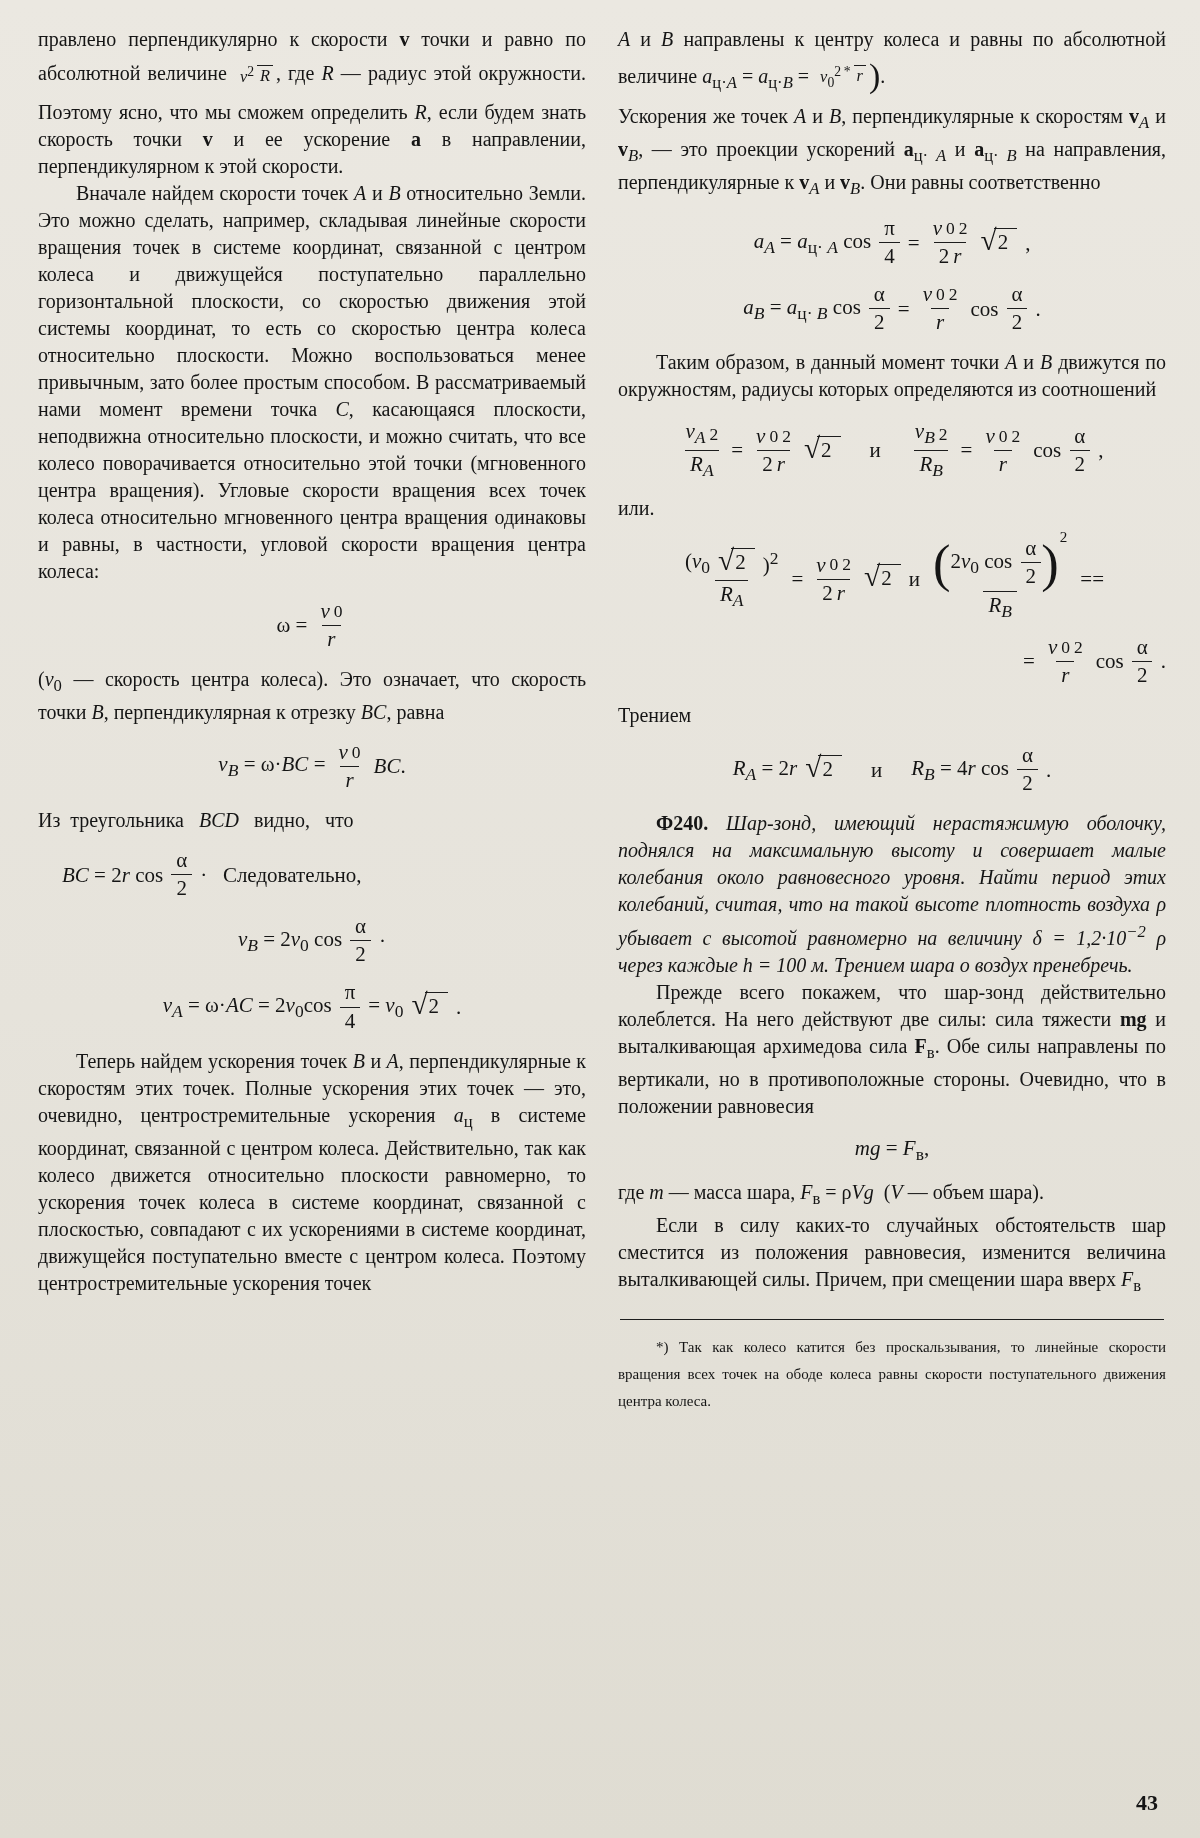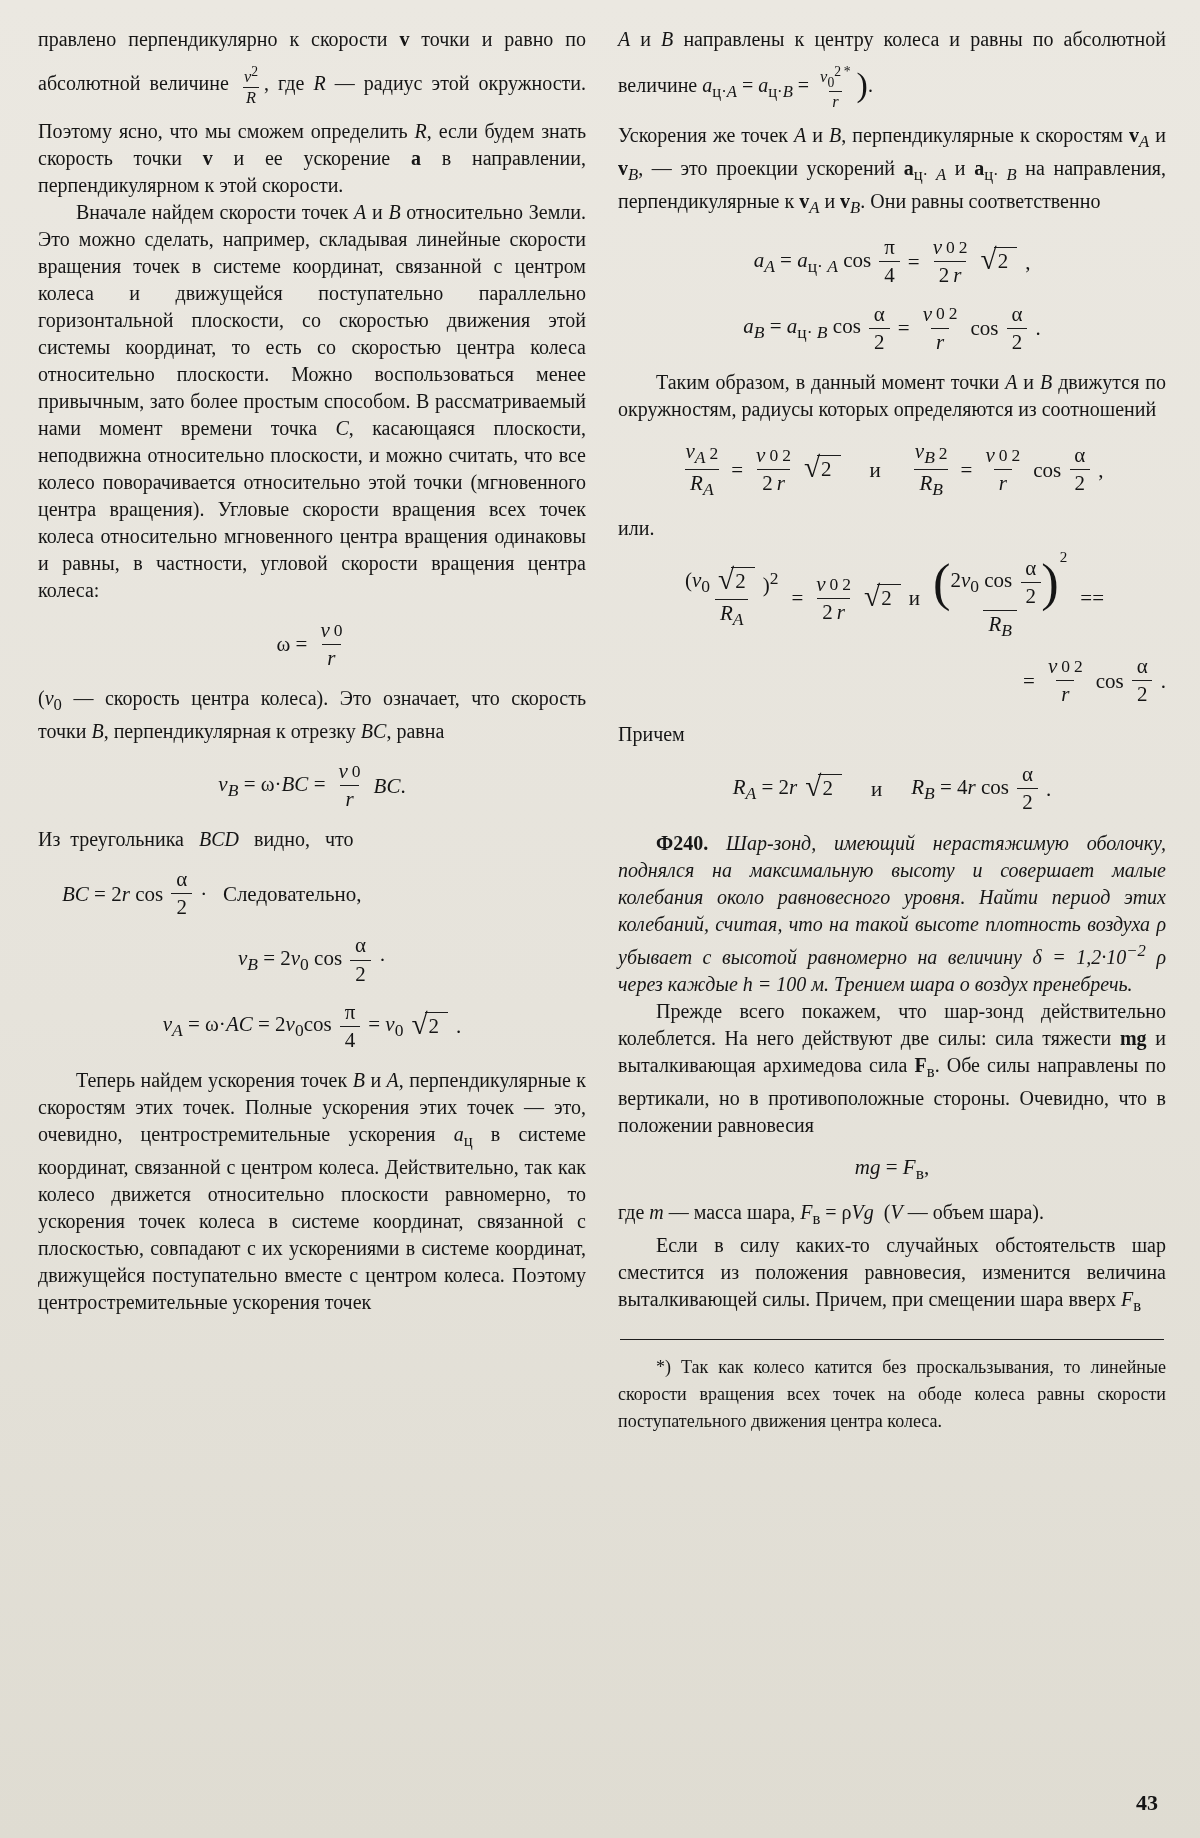--- a/index.html
+++ b/index.html
@@ -20,38 +20,38 @@
   .columns{display:flex;gap:32px;}
   .col{
     flex:1;min-width:0;
     font-size:20px;line-height:27px;
     text-align:justify;
   }
   .col p{margin:0;text-indent:38px;}
   .col p.noindent{text-indent:0;}
   .col p.problem{margin-top:10px;}
   .col p.problem b{font-style:normal;margin-top:32px;}
-  .col p.footnote{font-size:18px;}
+  .col p.footnote{font-size:15px;}
   .formula{margin:15px 0;text-align:center;}
   .fwrap{
     display:inline-flex;align-items:center;gap:8px;
     font-size:21px;line-height:1.15;text-align:center;text-indent:0;
   }
   .ftk{white-space:nowrap;}
   .frac{
     display:inline-flex;flex-direction:column;align-items:center;
     line-height:1.1;vertical-align:middle;
   }
   .frac .num{padding:0 5px 2px;white-space:nowrap;display:inline-flex;align-items:center;gap:4px;}
   .frac .den{border-top:1.5px solid #1d1d1d;padding:2px 5px 0;white-space:nowrap;display:inline-flex;align-items:center;gap:4px;}
   .sqrt{display:inline-flex;align-items:flex-start;}
   .sqs{font-size:1.4em;line-height:1;margin-right:-3px;transform:translateY(-2px);}
   .sqr{border-top:1.6px solid #1d1d1d;padding:1px 9px 0 4px;}
   .ifr{
-    display:inline-flex;flex-direction:column;align-items:center;
+    display:inline-flex;align-items:flex-start;
     vertical-align:middle;font-size:0.82em;line-height:1.05;margin:12px 3px;text-indent:0;
   }
   .ifr .ifn{padding:0 3px 1px;}
   .ifr .ifd{border-top:1.2px solid #1d1d1d;padding:1px 3px 0;}
   .bpin{font-size:1.7em;vertical-align:-4px;line-height:0;}
   .pgroup{display:inline-flex;align-items:center;}
   .bp{font-size:2.5em;font-weight:300;line-height:0;align-self:center;}
   .psup{font-size:0.72em;align-self:flex-start;margin:-8px 0 0 1px;}
   .fnrule{border:none;border-top:1.7px solid #1d1d1d;margin:20px 2px 14px;}
   .page-number{
@@ -297,21 +297,21 @@
                 <i>r</i>
               </span>
             </span>
             <span class="ftk">cos</span>
             <span class="frac">
               <span class="num">α</span>
               <span class="den">2</span>
             </span>
             <span class="ftk">.</span>
           </span></div>
-        <p class="noindent">Причем</p>
+        <p class="noindent">Трением</p>
         <div class="formula"><span class="fwrap">
             <span class="ftk"><i>R<sub>A</sub></i> = 2<i>r</i></span>
             <span class="sqrt">
               <span class="sqs">√</span>
               <span class="sqr">2</span>
             </span>
             <span class="ftk"> и </span>
             <span class="ftk"><i>R<sub>B</sub></i> = 4<i>r</i> cos</span>
             <span class="frac">
               <span class="num">α</span>

